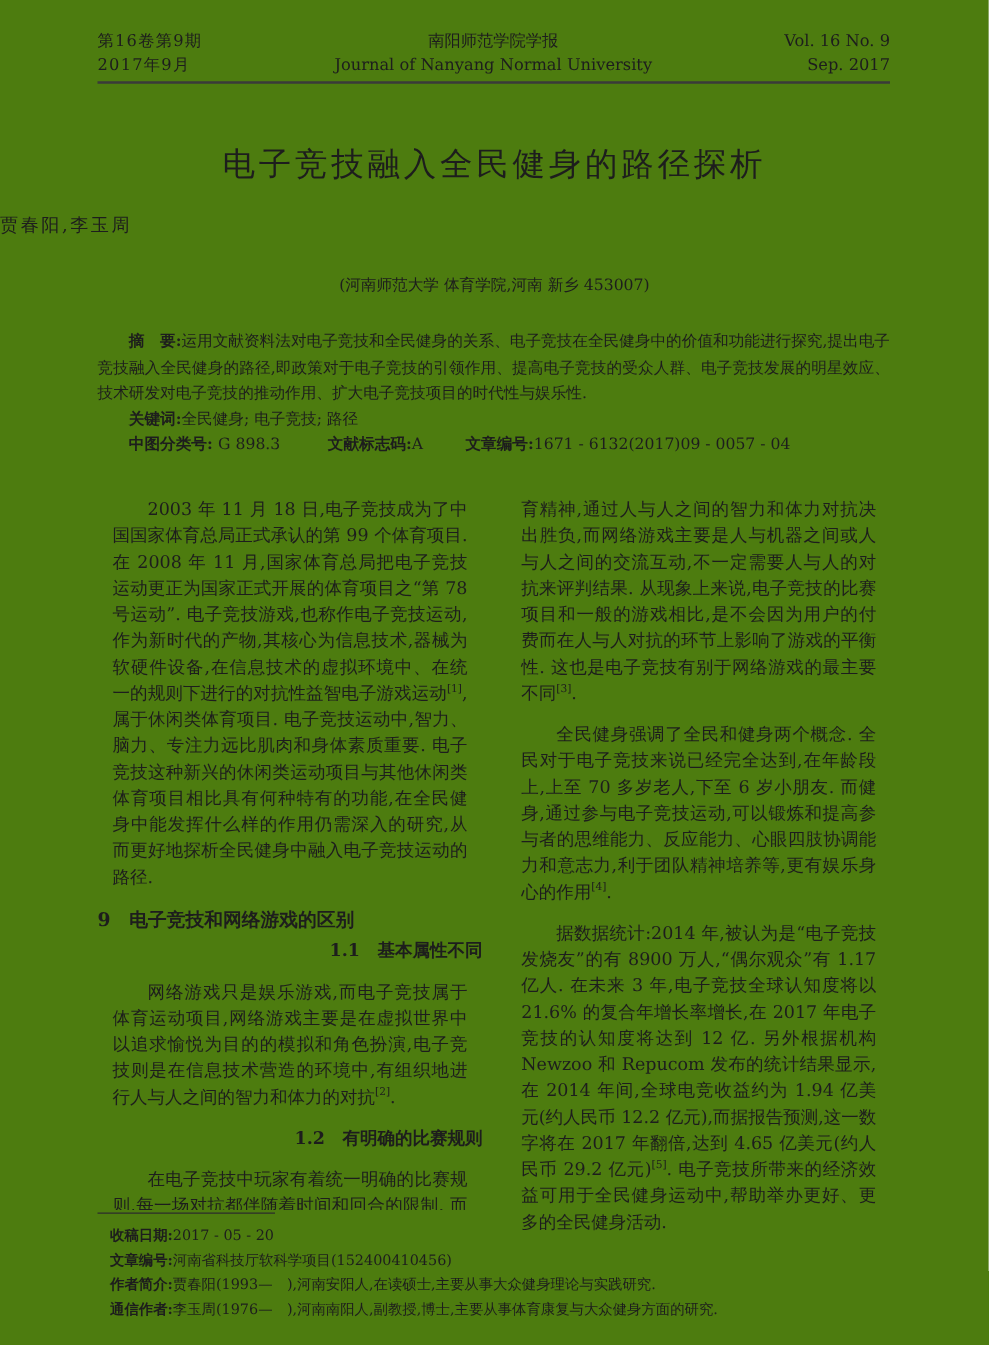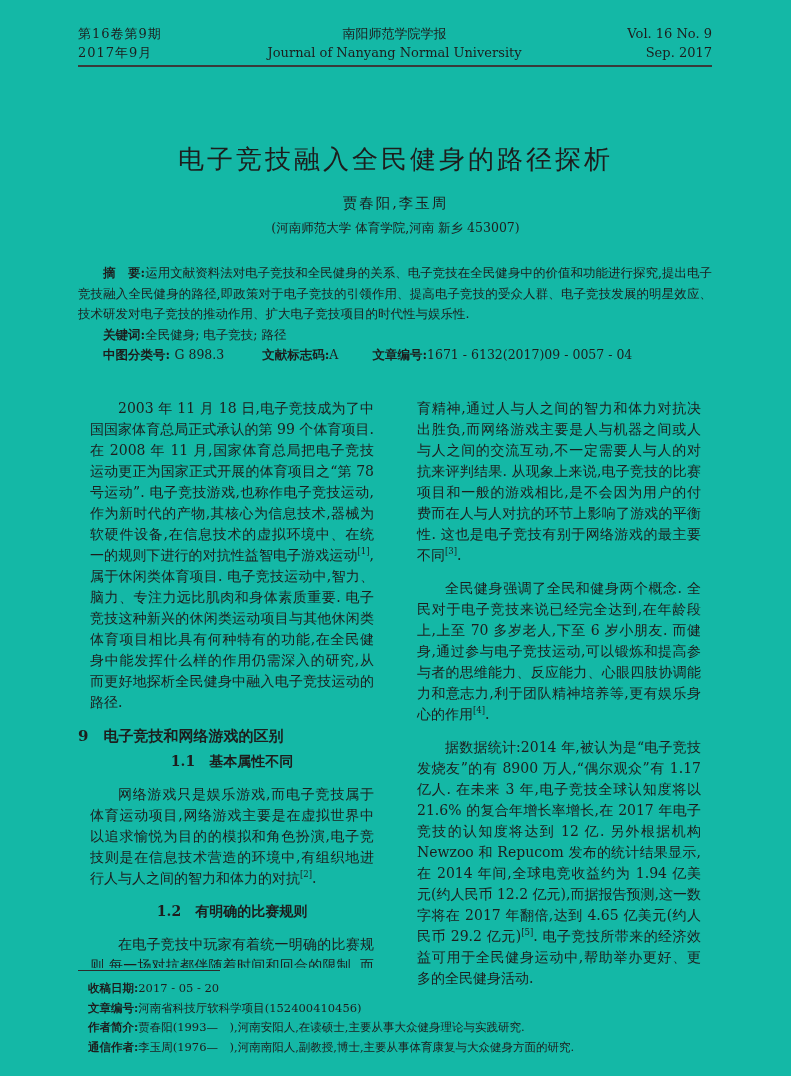--- a/index.html
+++ b/index.html
@@ -1,19 +1,19 @@
 <!DOCTYPE html>
 <html><head>
 <meta charset="utf-8">
 <style>
   html,body{margin:0;padding:0;background:#e8e8e8;}
   .page{
     position:relative;
     width:791px;height:1076px;
-    background:#14b8a6;
+    background:#4d7c0f;
     font-family:"DejaVu Serif","Liberation Serif",serif;
     color:#1d1d1d;
     overflow:hidden;
     margin:0 auto;
   }
   
   .jheader{
     position:absolute;left:78px;right:79px;top:24px;
     display:flex;justify-content:space-between;align-items:flex-start;
     font-size:13px;line-height:19px;
@@ -21,25 +21,25 @@
   .jheader .left{text-align:left;letter-spacing:1px;}
   .jheader .center{text-align:center;}
   .jheader .right{text-align:right;}
   .header-rule{
     position:absolute;left:78px;right:79px;top:65px;
     border-top:2px solid #3a3a3a;height:0;
   }
   
   .title{
     position:absolute;left:0;right:0;top:114px;
-    text-align:center;font-size:26px;letter-spacing:3px;font-weight:500;margin-top:28px;
+    text-align:center;font-size:26px;letter-spacing:3px;font-weight:500;
   }
   .authors{
-    position:absolute;left:0;right:0;top:194px;
-    text-align:center;font-size:14.5px;letter-spacing:2px;
+    position:absolute;left:0;right:0;top:171px;
+    font-size:14.5px;letter-spacing:2px;
   }
   .affiliation{
     position:absolute;left:0;right:0;top:220px;
     text-align:center;font-size:12.5px;
   }
   
   .abstract{
     position:absolute;left:78px;right:79px;top:263px;
     font-size:12.5px;line-height:20.6px;text-align:justify;
   }
@@ -59,21 +59,21 @@
   .col-right{left:405px;height:600px;overflow:hidden;}
   .col p{margin:12px;text-indent:2em;}
   .col p.noindent{text-indent:0;}
   .col .h1{
     font-weight:bold;font-size:15px;line-height:22px;
     margin:6px 0 4px;padding-left:2.2em;text-indent:-2.2em;
     text-align:left;
   }
   .col .h2{
     font-weight:bold;font-size:14px;line-height:21px;margin:0;
-    text-align:center;
+    text-align:right;
   }
   sup.ref{font-size:8.5px;line-height:0;}
   
   .fn-rule{
     position:absolute;left:78px;top:970px;width:142px;
     border-top:1.5px solid #2c2c2c;height:0;
   }
   .footnotes{
     position:absolute;left:78px;right:60px;top:979px;
     font-size:11.5px;line-height:19.5px;

